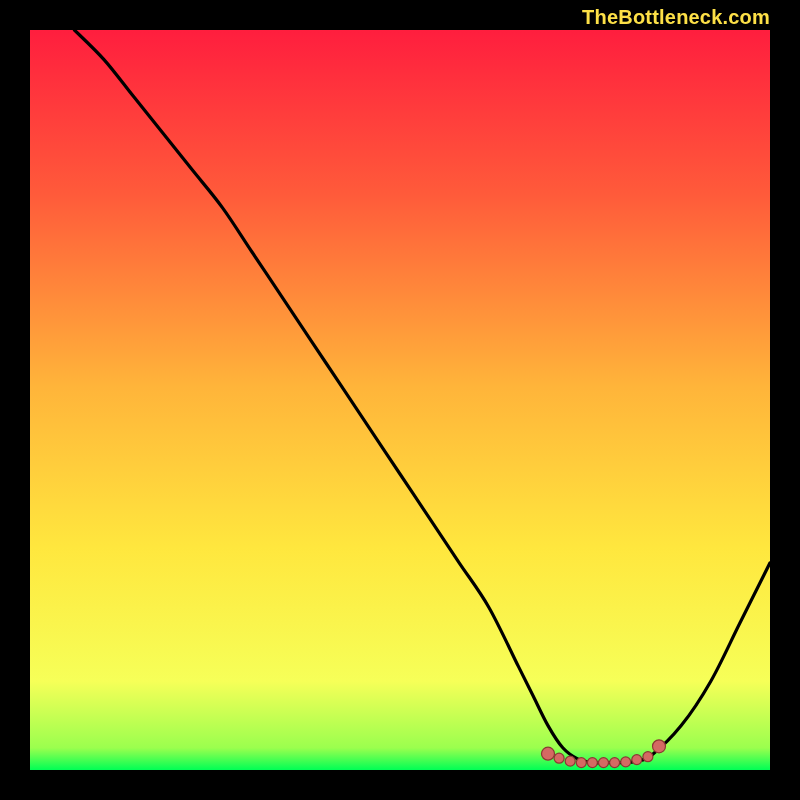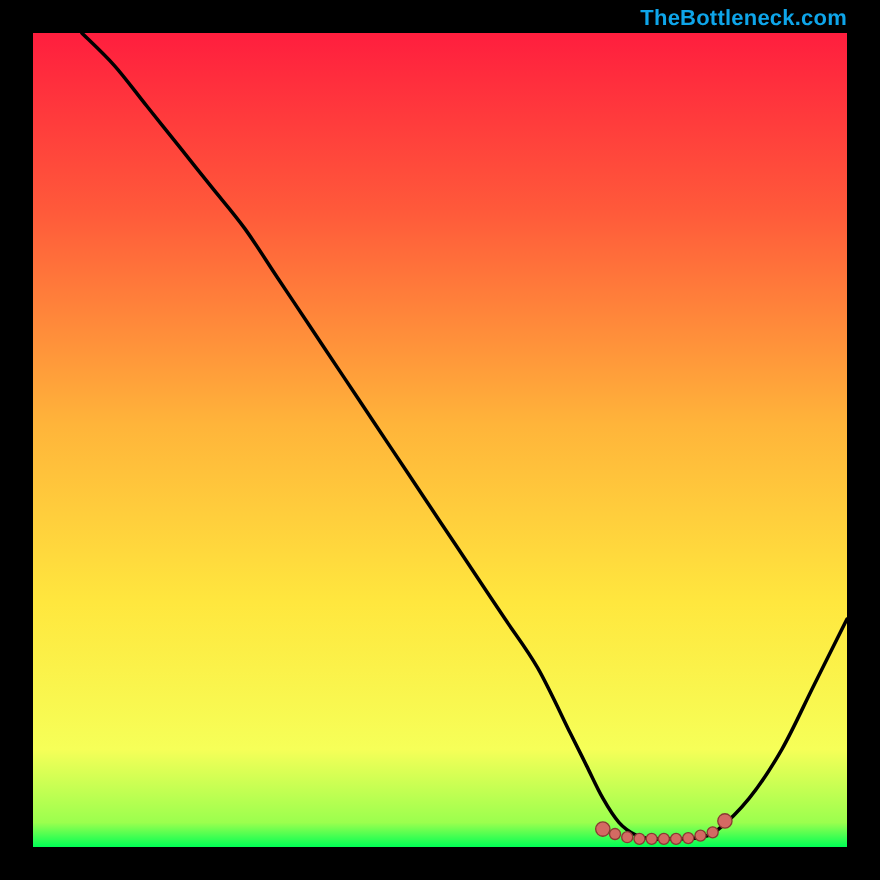--- a/index.html
+++ b/index.html
@@ -33,21 +33,21 @@
     width: 100%;
     height: 100%;
   }
   .watermark {
     position: absolute;
     top: 6px;
     right: 30px;
     font-family: Arial, Helvetica, sans-serif;
     font-size: 20px;
     font-weight: bold;
-    color: #0ea5e9;
+    color: #fde047;
     letter-spacing: 0.2px;
   }
   svg.curve {
     position: absolute;
     left: 0;
     top: 0;
     width: 100%;
     height: 100%;
   }
 </style>

